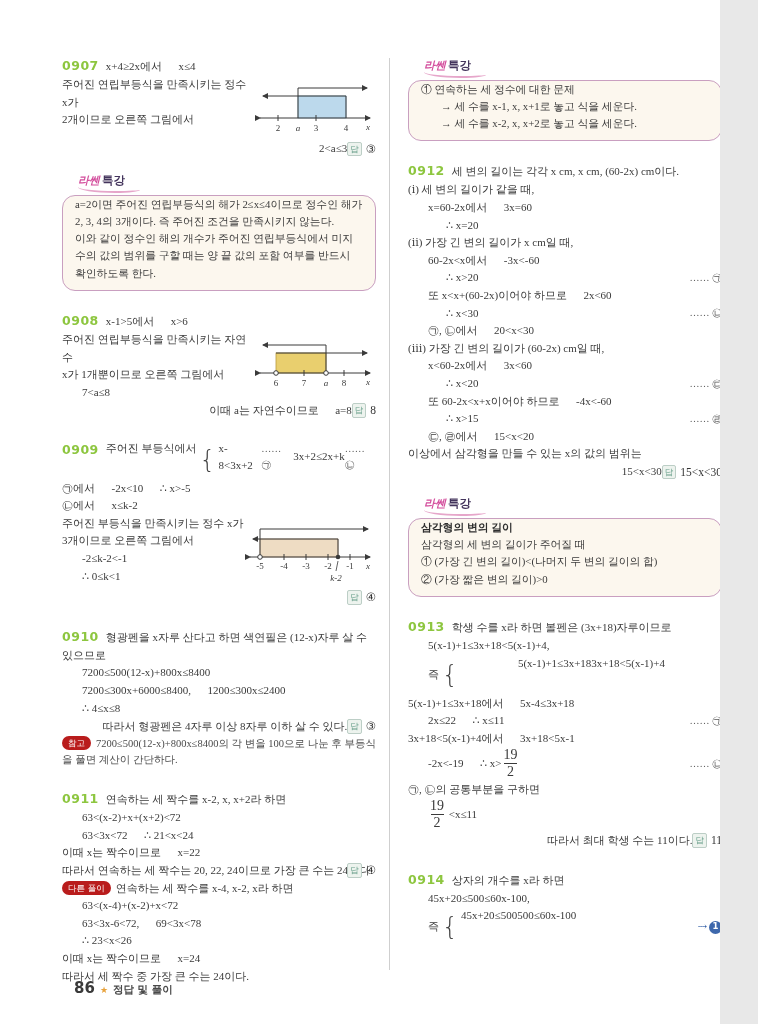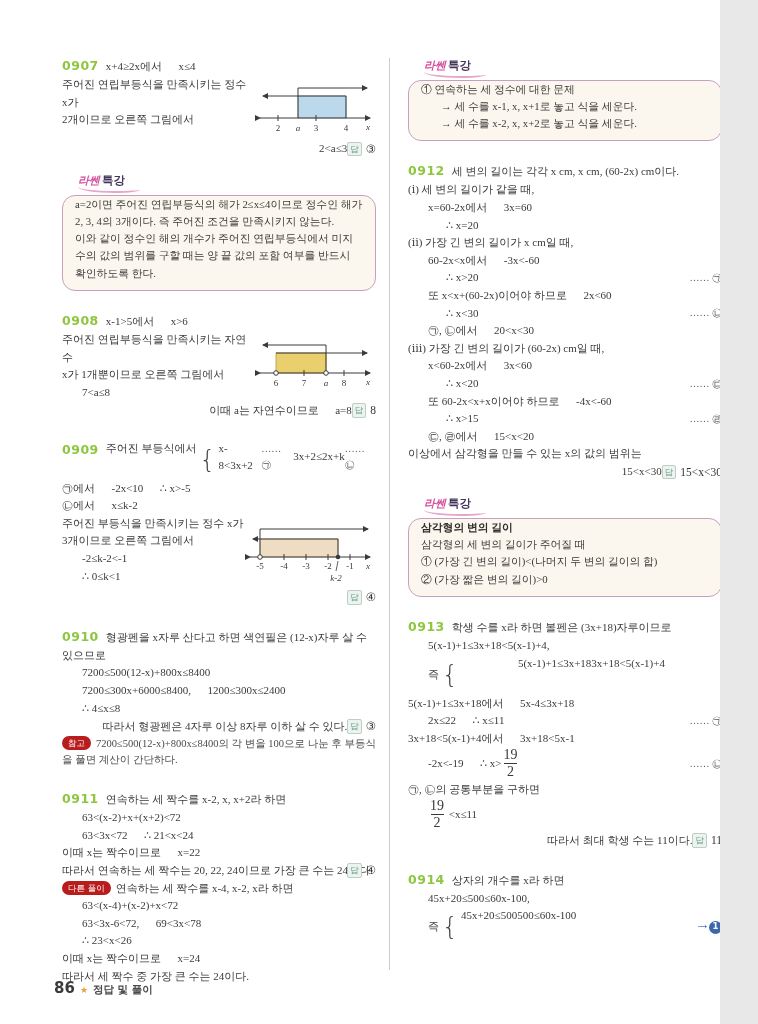--- a/index.html
+++ b/index.html
@@ -45,21 +45,21 @@
   .syslines{flex:1;display:flex;flex-direction:row;justify-content:center;}
   .frac{display:inline-flex;flex-direction:column;align-items:center;vertical-align:-6px;
         line-height:1.15;font-size:14px;margin:0 2px;}
   .frac .den{border-top:1px solid #3a3a3a;padding:0 3px;}
   .fracline{display:flex;align-items:center;}
   .ref{display:inline-flex;align-items:center;gap:3px;}
   .refarrow{color:#3e68ac;font-size:11px;letter-spacing:-1px;}
   .refnum{background:#3e68ac;color:#fff;border-radius:50%;width:13px;height:13px;
           display:inline-flex;align-items:center;justify-content:center;font-size:8.5px;
           font-family:"DejaVu Sans","Liberation Sans",sans-serif;font-weight:bold;}
-  .footer{position:absolute;left:54px;bottom:24px;display:flex;align-items:baseline;gap:5px;justify-content:center;}
+  .footer{position:absolute;left:74px;bottom:24px;display:flex;align-items:baseline;gap:5px;justify-content:center;}
   .fpage{font-size:15px;font-weight:bold;color:#3a3a3a;font-family:"DejaVu Sans",sans-serif;}
   .fstar{color:#e8a33d;font-size:9px;}
   .flabel{font-size:10.5px;font-weight:bold;color:#4a4a4a;font-family:"DejaVu Sans",sans-serif;}
   svg text{font-family:"Liberation Serif","DejaVu Serif",serif;fill:#3a3a3a;}
   .it{font-style:italic;}
 </style>
 </head>
 <body>
 
 <div class="page">

